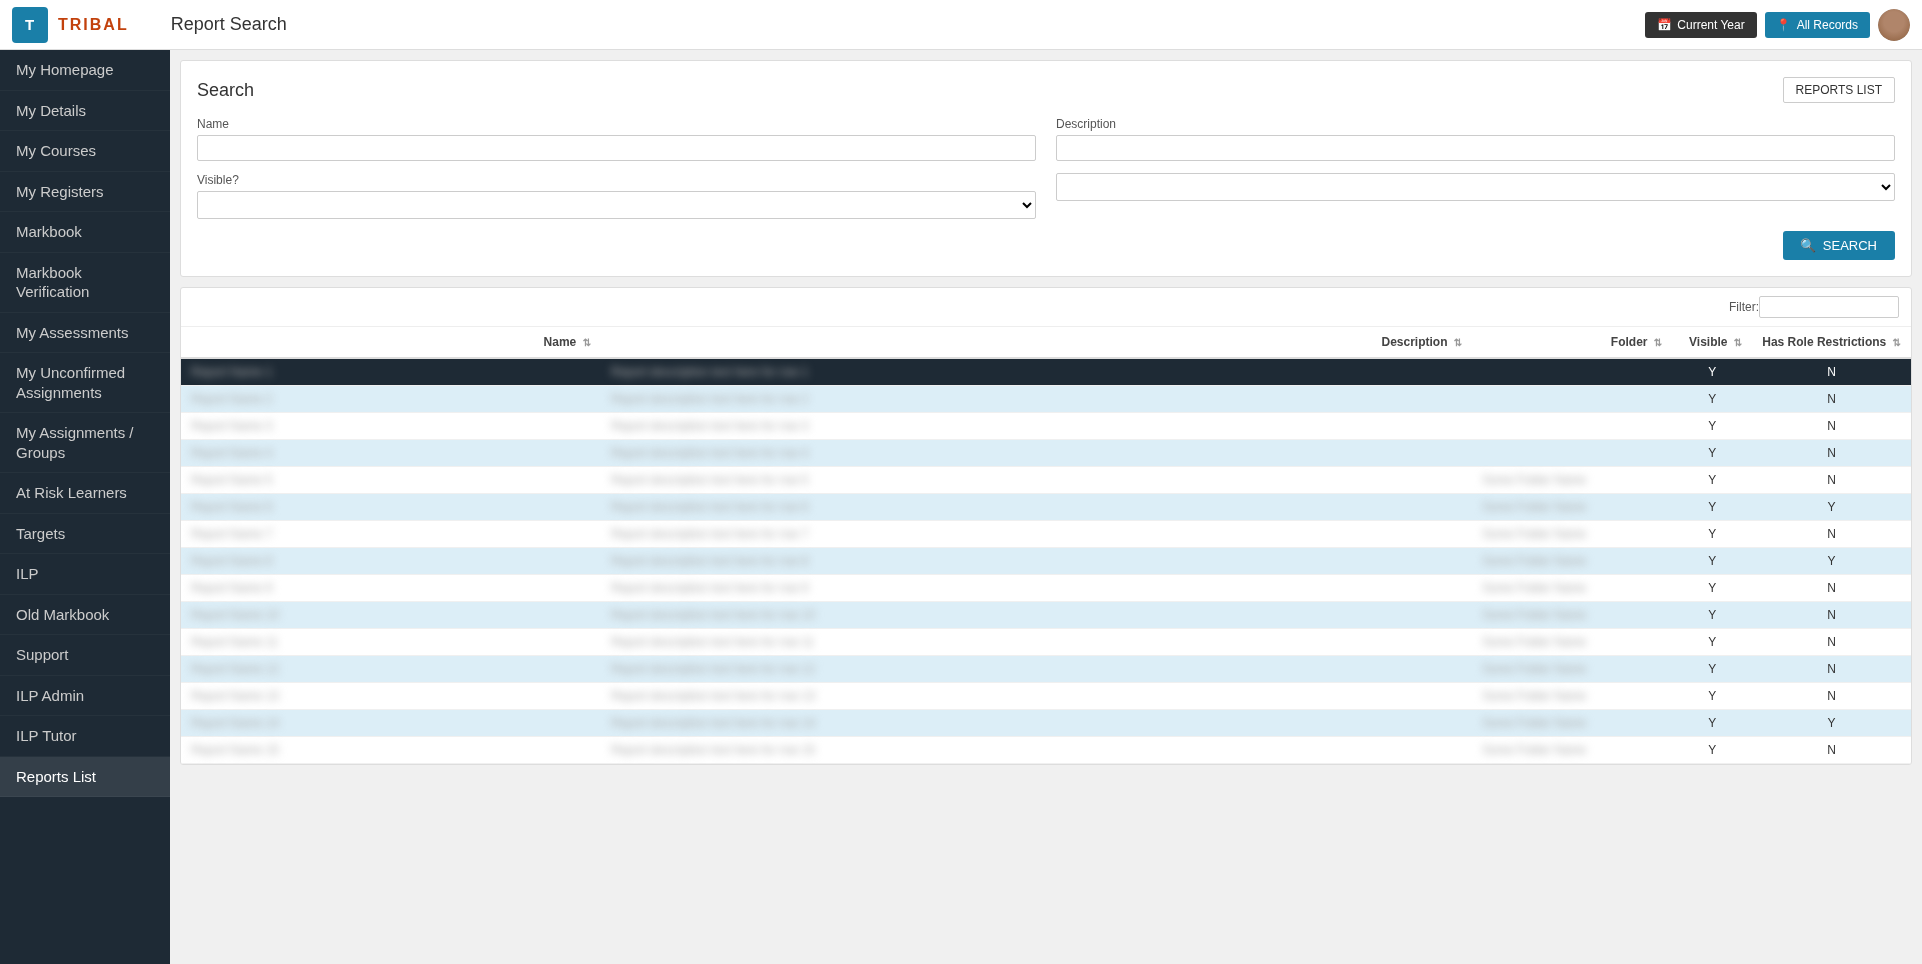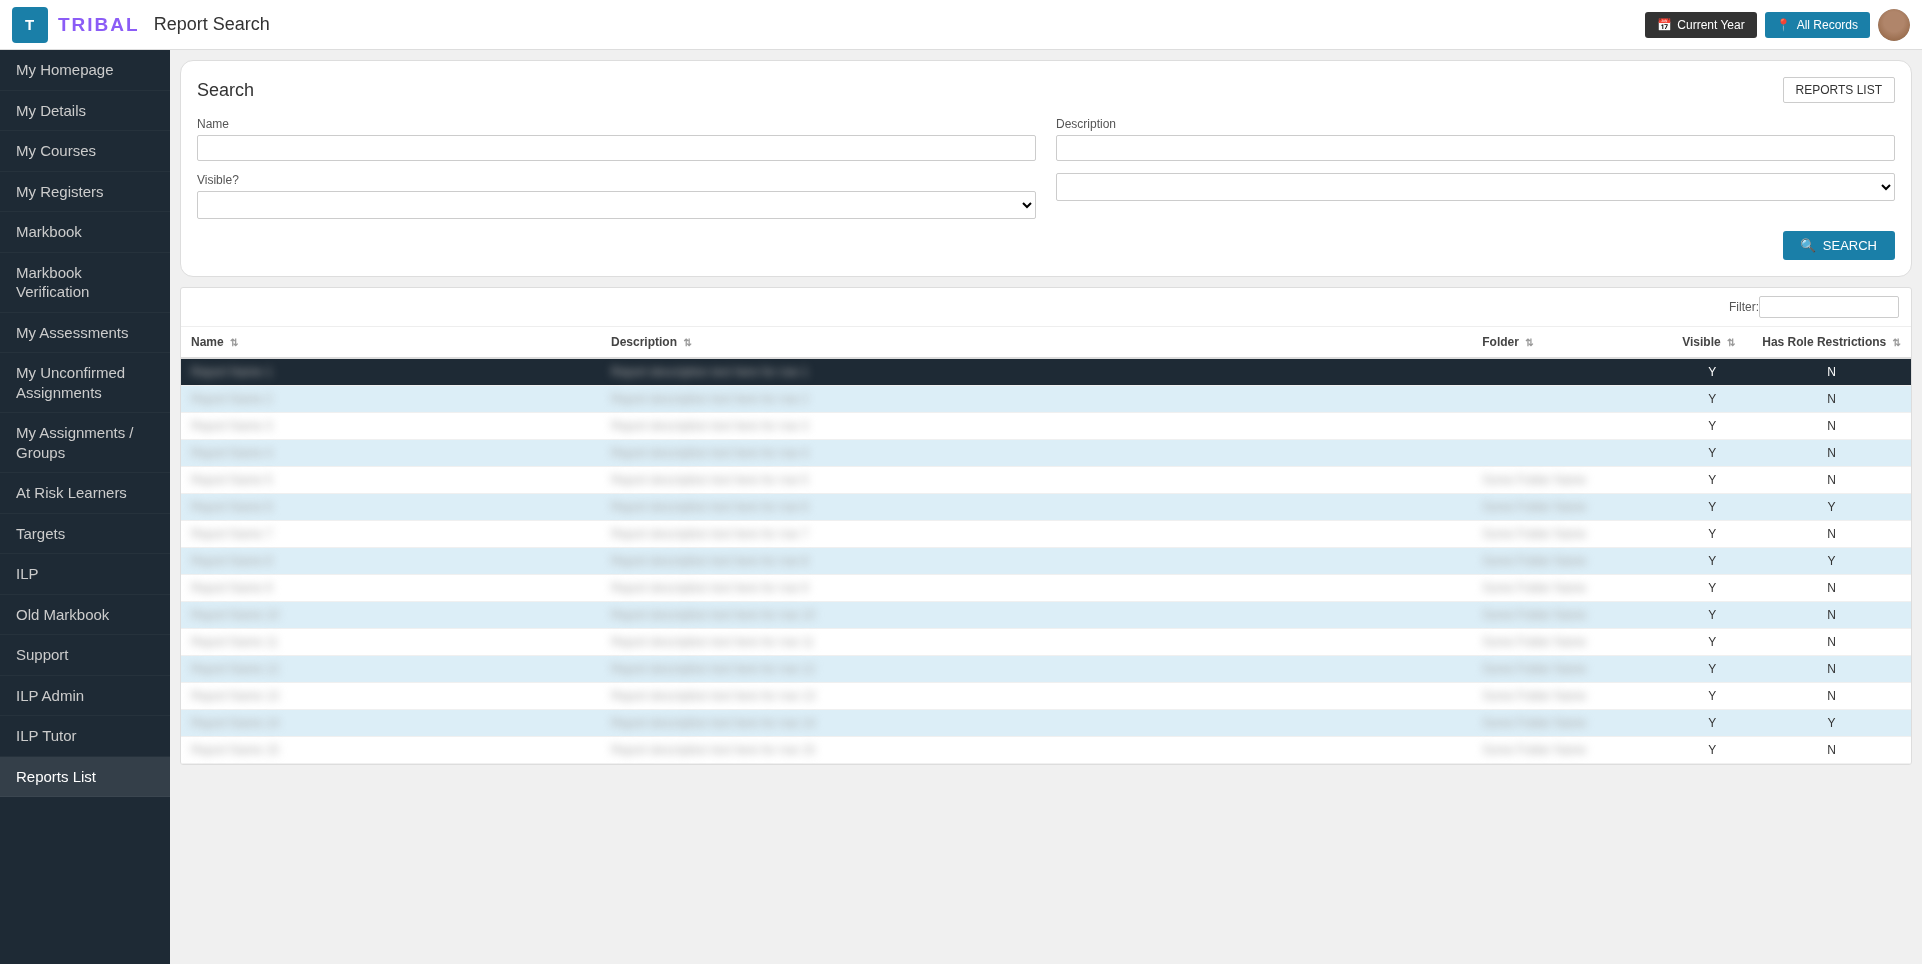--- a/index.html
+++ b/index.html
@@ -9,22 +9,22 @@
     .topbar {
       display: flex; align-items: center; background: #fff; border-bottom: 1px solid #ddd;
       height: 50px; padding: 0 12px; flex-shrink: 0; justify-content: space-between;
     }
     .topbar-left { display: flex; align-items: center; gap: 10px; }
     .tribal-logo {
       width: 36px; height: 36px; background: #1a7fa8; border-radius: 4px;
       display: flex; align-items: center; justify-content: center;
       color: #fff; font-weight: bold; font-size: 15px; letter-spacing: 1px;
     }
-    .tribal-text { font-size: 19px; font-weight: bold; color: #8b5cf6; letter-spacing: 2px; text-transform: uppercase; }
-    .page-title-bar { font-size: 18px; color: #333; font-weight: normal; margin-left: 4px; }
+    .tribal-text { font-size: 16px; font-weight: bold; color: #c2410c; letter-spacing: 2px; text-transform: uppercase; }
+    .page-title-bar { font-size: 18px; color: #333; font-weight: normal; margin-left: 32px; }
     .topbar-right { display: flex; align-items: center; gap: 8px; }
     .btn-current-year {
       background: #333; color: #fff; border: none; padding: 6px 12px; border-radius: 3px;
       font-size: 12px; cursor: pointer; display: flex; align-items: center; gap: 5px;
     }
     .btn-all-records {
       background: #1a7fa8; color: #fff; border: none; padding: 6px 12px; border-radius: 3px;
       font-size: 12px; cursor: pointer; display: flex; align-items: center; gap: 5px;
     }
     .avatar {
@@ -49,21 +49,21 @@
       border-bottom: 1px solid rgba(255,255,255,0.04);
       line-height: 1.3;
     }
     .sidebar-item.active { background: rgba(255,255,255,0.1); color: #fff; }
 
     
     .main { flex: 1; overflow-y: auto; background: #f0f0f0; padding: 0; }
 
     
     .search-section {
-      background: #fff; margin: 10px; padding: 16px; border: 1px solid #ddd; border-radius: 13px;
+      background: #fff; margin: 10px; padding: 16px; border: 1px solid #ddd; border-radius: 3px;
     }
     .search-section-title { font-size: 18px; color: #333; margin-bottom: 14px; font-weight: normal; display: flex; justify-content: space-between; align-items: center; }
     .btn-reports-list {
       background: #fff; color: #333; border: 1px solid #ccc; padding: 5px 12px;
       font-size: 12px; cursor: pointer; border-radius: 2px;
     }
     .form-row { display: flex; gap: 20px; margin-bottom: 12px; }
     .form-group { flex: 1; display: flex; flex-direction: column; gap: 4px; }
     .form-group label { font-size: 12px; color: #555; }
     .form-group input[type="text"] {
@@ -84,21 +84,21 @@
     .results-section { background: #fff; margin: 0 10px 10px 10px; border: 1px solid #ddd; border-radius: 3px; overflow: hidden; }
     .filter-row { display: flex; justify-content: flex-end; align-items: center; padding: 8px 12px; border-bottom: 1px solid #eee; }
     .filter-label { font-size: 12px; color: #555; }
     .filter-input { border: 1px solid #ccc; padding: 3px 7px; font-size: 12px; border-radius: 2px; width: 140px; }
 
     
     .results-table { width: 100%; border-collapse: collapse; }
     .results-table thead tr { background: #fff; }
     .results-table th {
       padding: 8px 10px; font-size: 12px; color: #444; font-weight: 600;
-      border-bottom: 2px solid #ddd; text-align: left; white-space: nowrap; cursor: pointer;
+      border-bottom: 2px solid #ddd; text-align: right; white-space: nowrap; cursor: pointer;
     }
     .results-table th .sort-arrows { color: #999; font-size: 10px; margin-left: 3px; }
     .results-table td { padding: 6px 10px; font-size: 12px; color: #333; border-bottom: 1px solid #f0f0f0; }
     .results-table tr:nth-child(even) td { background: #f9f9f9; }
     .results-table tr.highlighted td { background: #1e2a35 !important; color: #fff; }
     .results-table tr.blue-tint td { background: #dceef7 !important; }
 
     .blurred { filter: blur(4px); color: #aaa; }
     .col-visible { width: 80px; text-align: center; }
     .col-role { width: 130px; text-align: center; }

